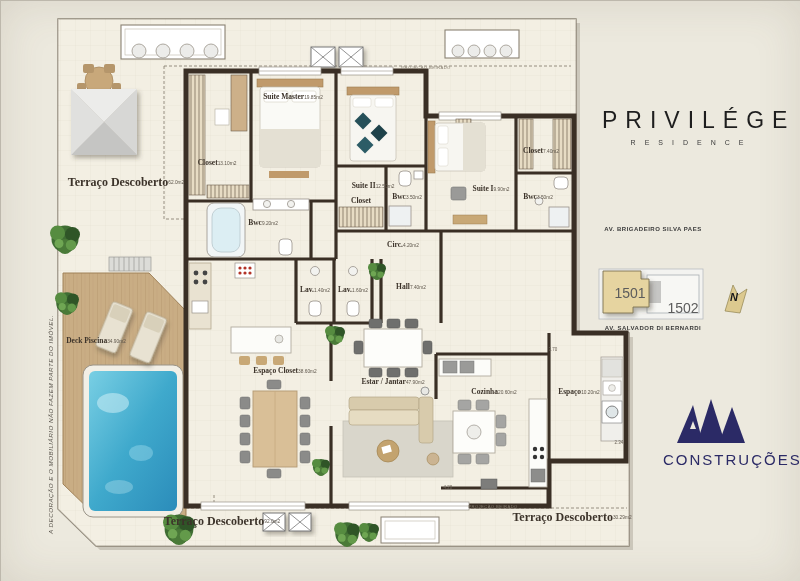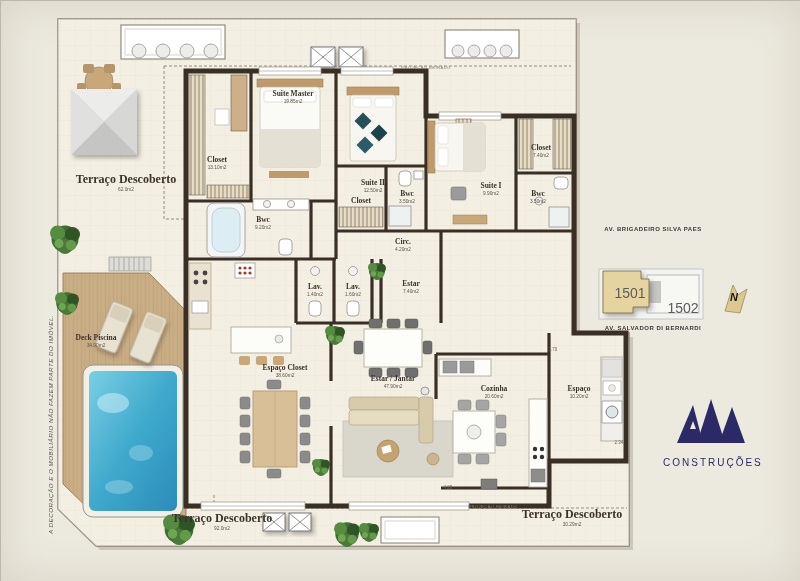--- a/index.html
+++ b/index.html
@@ -1,38 +1,38 @@
 <!DOCTYPE html>
 <html><head>
 <meta charset="utf-8">
 <style>
   html,body{margin:0;padding:0;background:#cfcabf;font-family:"Liberation Sans",sans-serif;}
   .stage{position:relative;width:800px;height:581px;background:#ece9de;border:1px solid #bdb8ac;
          box-shadow:inset 0 0 45px rgba(90,80,60,.14);overflow:hidden;}
   svg{position:absolute;left:0;top:0;}
-  .rlabel{position:absolute;transform:translate(-50%,-50%);display:flex;flex-direction:column;
+  .rlabel{position:absolute;transform:translate(-50%,-50%);display:flex;flex-direction:row;
           align-items:center;text-align:center;line-height:1.15;pointer-events:none;white-space:nowrap;}
   .rname{font-family:"Liberation Serif",serif;font-weight:bold;font-size:7.5px;color:#3c332a;}
   .rarea{font-size:4.8px;color:#5d554a;}
   .big .rname{font-size:12px;}
   .dim{position:absolute;font-size:4.5px;color:#6a6257;transform:translate(-50%,-50%);}
   .proj{position:absolute;font-size:4.2px;letter-spacing:.4px;color:#847c6e;transform:translate(-50%,-50%);}
   .disclaimer{position:absolute;left:46px;top:533px;width:246px;transform:rotate(-90deg);
               transform-origin:0 0;font-size:6.2px;letter-spacing:.5px;color:#57524a;font-style:italic;}
   
   .logo{position:absolute;left:593px;top:106px;width:186px;text-align:center;}
   .logo-title{font-size:23px;font-weight:300;letter-spacing:8px;color:#1e1e1e;margin-left:8px;}
   .logo-sub{font-size:7px;letter-spacing:9px;color:#3a3a3a;margin-top:5px;margin-left:9px;}
   .street{position:absolute;width:160px;text-align:center;font-size:6px;font-weight:bold;
           letter-spacing:.5px;color:#3a3a3a;}
   .unit{position:absolute;transform:translate(-50%,-50%);font-size:14px;color:#5c5c5c;}
   .north-n{position:absolute;left:733px;top:296px;transform:translate(-50%,-50%);
            font-size:11px;font-weight:bold;font-style:italic;color:#17171a;}
   .builder{position:absolute;left:662px;top:396px;width:96px;text-align:center;}
-  .builder-name{font-size:10px;letter-spacing:2px;color:#2b2a66;margin-top:12px;}
+  .builder-name{font-size:15px;letter-spacing:2px;color:#2b2a66;margin-top:6px;}
 </style>
 </head>
 <body>
 
 <div class="stage">
 
   <svg width="800" height="581" viewBox="0 0 800 581">
     <defs>
       <pattern id="tilep" width="15" height="15" patternUnits="userSpaceOnUse">
         <rect width="15" height="15" fill="#f3efe3"></rect>
@@ -424,21 +424,21 @@
     </div>
   <div class="rlabel" style="left:314px;top:289px">
     <span class="rname">Lav.</span>
       <span class="rarea">1.40m2</span>
     </div>
   <div class="rlabel" style="left:352px;top:289px">
     <span class="rname">Lav.</span>
       <span class="rarea">1.60m2</span>
     </div>
   <div class="rlabel" style="left:410px;top:286px">
-    <span class="rname">Estar</span>
+    <span class="rname">Hall</span>
       <span class="rarea">7.40m2</span>
     </div>
   <div class="rlabel" style="left:95px;top:340px">
     <span class="rname">Deck Piscina</span>
       <span class="rarea">34.90m2</span>
     </div>
   <div class="rlabel" style="left:284px;top:370px">
     <span class="rname">Espaço Closet</span>
       <span class="rarea">38.60m2</span>
     </div>
@@ -465,20 +465,24 @@
 
   <div class="dim" style="left:552px;top:348px">3.70</div>
   <div class="dim" style="left:618px;top:441px">2.34</div>
   <div class="dim" style="left:447px;top:486px">4.28</div>
 
   <div class="proj" style="left:425px;top:66px">PROJEÇÃO BEIRADO</div>
   <div class="proj" style="left:492px;top:505px">PROJEÇÃO BEIRADO</div>
 
   <div class="disclaimer">A DECORAÇÃO E O MOBILIÁRIO NÃO FAZEM PARTE DO IMÓVEL.</div>
 
+  <div class="logo">
+    <div class="logo-title">PRIVILÉGE</div>
+    <div class="logo-sub">RESIDENCE</div>
+  </div>
 
   <div class="street" style="left:572px;top:225px">AV. BRIGADEIRO SILVA PAES</div>
   <div class="street" style="left:572px;top:324px">AV. SALVADOR DI BERNARDI</div>
   <div class="unit" style="left:629px;top:292px">1501</div>
   <div class="unit" style="left:682px;top:307px">1502</div>
   <div class="north-n">N</div>
 
   <div class="builder">
     <div style="height:48px"></div>
     <div class="builder-name">CONSTRUÇÕES</div>

